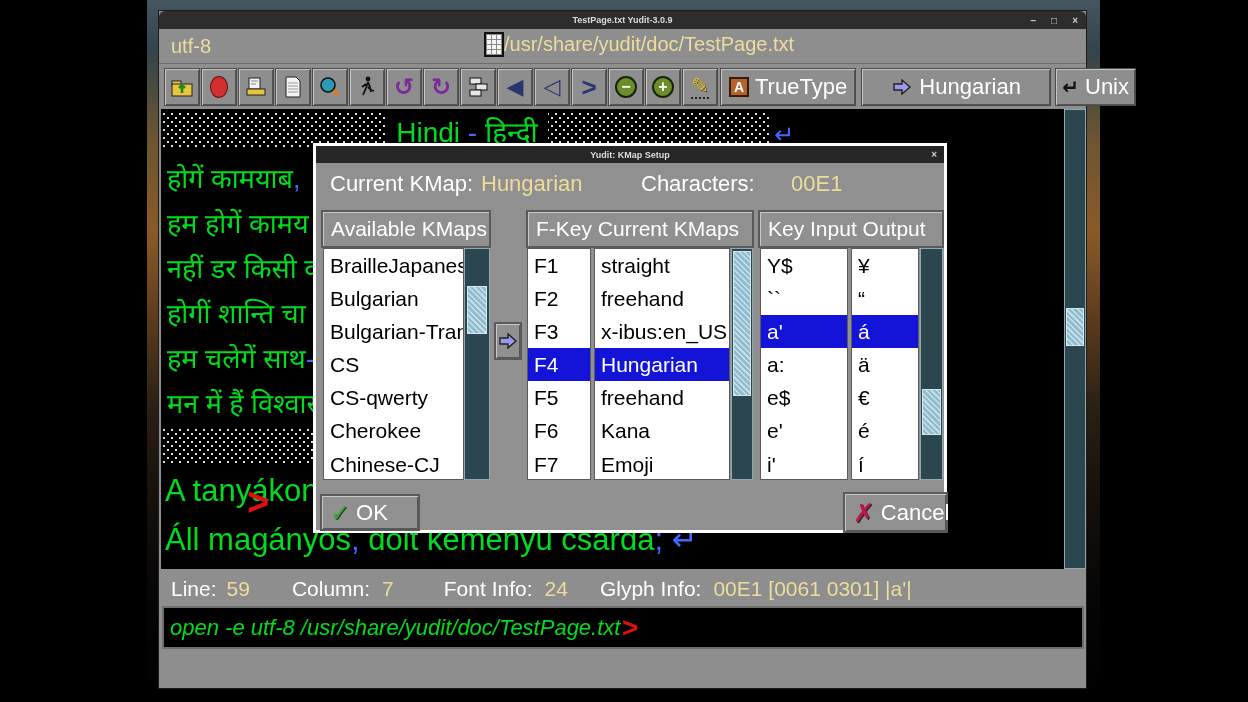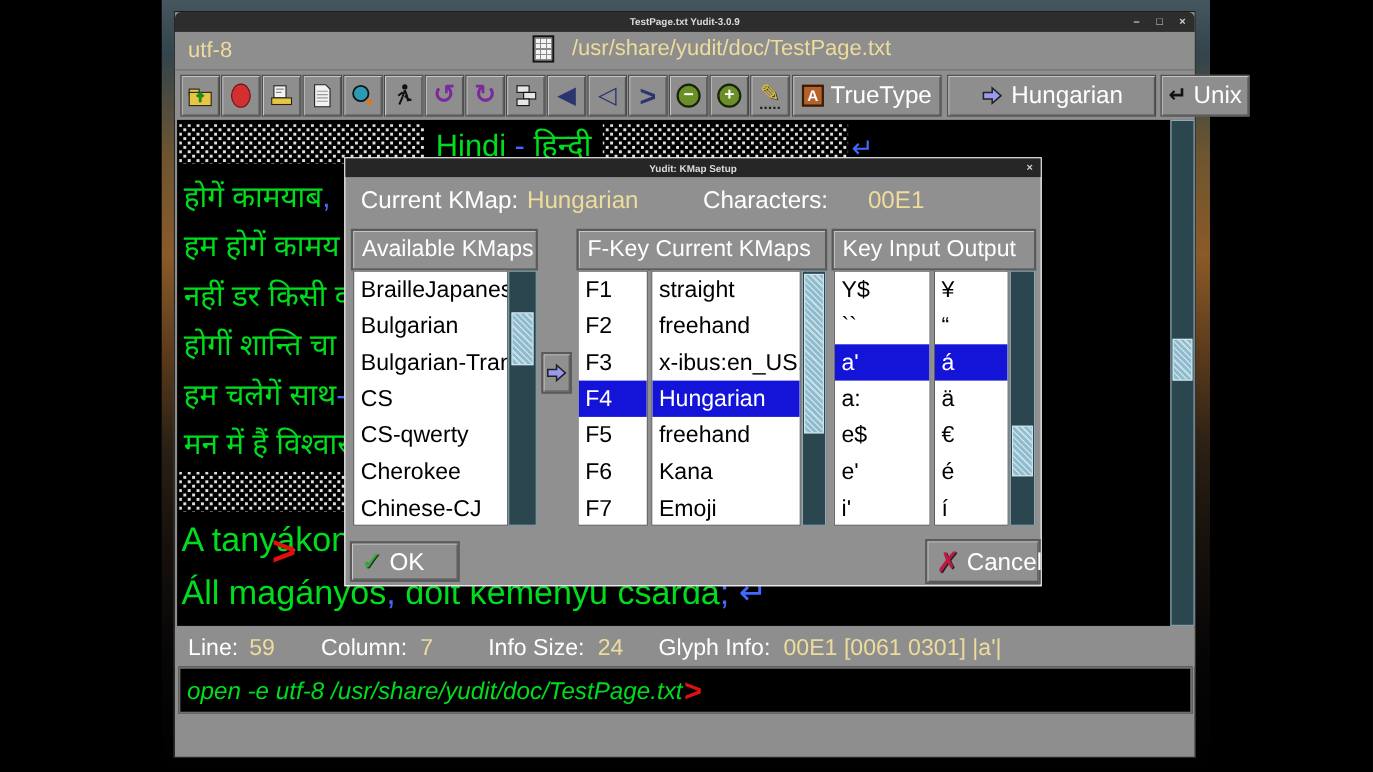--- a/index.html
+++ b/index.html
@@ -10,21 +10,21 @@
   #wallpaper{position:absolute;left:147px;top:0;width:953px;height:702px;
     background:linear-gradient(180deg,#46565e 0%,#32444c 7%,#6d5530 20%,#8a5a28 33%,#5a3a1c 46%,#2a2014 58%,#17110c 70%,#070606 84%,#000 100%);}
   
   #win{position:absolute;left:158px;top:10px;width:929px;height:679px;background:#8e8e8e;border:1px solid #1c1c1c;}
   #titlebar{position:absolute;left:0;top:0;width:100%;height:18px;background:#2d2d2d;border-radius:6px 6px 0 0;
     display:flex;align-items:center;justify-content:center;color:#dcdcdc;font-size:9px;font-weight:bold;}
   .wcontrols{position:absolute;right:8px;top:0;height:18px;display:flex;gap:14px;align-items:center;color:#cfcfcf;font-size:9px;}
   #encbar{position:absolute;left:0;top:18px;width:100%;height:34px;background:#8e8e8e;display:flex;align-items:center;}
   .khaki{color:#eedc9c;}
   #enc-label{font-size:20px;margin-left:12px;}
-  #path-group{position:absolute;left:325px;top:3px;display:flex;align-items:center;gap:16px;}
+  #path-group{position:absolute;left:325px;top:3px;display:flex;align-items:center;gap:0;}
   .grid-icon{width:20px;height:25px;border:2px solid #111;
     background:repeating-linear-gradient(0deg,#8a8a8a 0 1px,transparent 1px 5px),
                repeating-linear-gradient(90deg,#8a8a8a 0 1px,transparent 1px 5px),#f4f4f4;}
   #path-label{font-size:20px;}
   
   #toolbar{position:absolute;left:0;top:52px;width:100%;height:46px;background:#8e8e8e;border-top:1px solid #6f6f6f;
     display:flex;align-items:center;padding-left:5px;}
   .tbtn{width:36px;height:38px;margin-right:1px;background:#8e8e8e;border:1px solid #4a4a4a;
     box-shadow:inset 1px 1px 0 #c6c6c6, inset -1px -1px 0 #545454;
     display:flex;align-items:center;justify-content:center;flex:none;}
@@ -63,21 +63,21 @@
   #statusbar{position:absolute;left:0;top:560px;width:100%;height:35px;background:#8e8e8e;
     display:flex;align-items:center;font-size:21px;color:#fff;padding-left:12px;}
   #statusbar .lbl{color:#fff;}
   #statusbar .val{color:#eedc9c;}
   
   #cmdbox{position:absolute;left:3px;top:595px;width:922px;height:43px;background:#000;border:2px solid #6f6f6f;
     display:flex;align-items:center;padding-left:6px;font-size:22px;font-style:italic;}
   #cmd-text{color:#00dc1e;white-space:pre;}
   #cmd-cursor{color:#e01010;font-size:28px;font-weight:bold;margin-left:1px;}
   
-  #dialog{position:absolute;left:313px;top:143px;width:634px;height:390px;background:#909090;border:1px solid #ffffff;z-index:5;}
+  #dialog{position:absolute;left:313px;top:143px;width:634px;height:390px;background:#909090;border:3px solid #ffffff;z-index:5;}
   #dlg-title{position:absolute;left:0;top:0;width:100%;height:17px;background:#262626;display:flex;align-items:center;justify-content:center;
     color:#dcdcdc;font-size:9px;font-weight:bold;}
   #dlg-close{position:absolute;right:7px;top:3px;color:#cfcfcf;font-size:10px;}
   .dlg-lbl{position:absolute;color:#fff;font-size:22px;white-space:nowrap;}
   .dlg-val{position:absolute;color:#eedc9c;font-size:22px;white-space:nowrap;}
   .panel-hdr{position:absolute;height:38px;background:#909090;border:2px solid #5a5a5a;
     box-shadow:inset 1px 1px 0 #c6c6c6;color:#fff;font-size:21px;display:flex;align-items:center;padding-left:8px;white-space:nowrap;}
   .listbox{position:absolute;background:#fff;border:1px solid #5a5a5a;overflow:hidden;}
   .cell{height:33.1px;line-height:33.1px;padding-left:6px;font-size:21px;color:#000;white-space:nowrap;overflow:hidden;}
   .cell.sel{background:#1414d8;color:#fff;}
@@ -213,21 +213,21 @@
       <div class="latline" style="top:412px;"><span class="seg-g">Áll magányos</span><span class="seg-b">,</span><span class="seg-g"> dőlt kéményű csárda</span><span class="seg-b">;</span><span class="seg-b"> ↵</span></div>
     </div>
     <div id="main-sb" class="sb-track"></div>
     <div id="main-sb-thumb" class="sb-thumb"></div>
 
     <div id="statusbar">
       <span class="lbl">Line:</span>
       <span class="val" style="margin-left:10px;text-align:center;">59</span>
       <span class="lbl" style="margin-left:42px;">Column:</span>
       <span class="val" style="margin-left:12px;">7</span>
-      <span class="lbl" style="margin-left:50px;">Info Size:</span>
+      <span class="lbl" style="margin-left:50px;">Font Info:</span>
       <span class="val" style="margin-left:12px;">24</span>
       <span class="lbl" style="margin-left:32px;">Glyph Info:</span>
       <span class="val" style="margin-left:12px;">00E1 [0061 0301] |a'|</span>
     </div>
 
     <div id="cmdbox">
       <span id="cmd-text">open -e utf-8 /usr/share/yudit/doc/TestPage.txt</span>
       <span id="cmd-cursor">&gt;</span>
     </div>
   </div>

